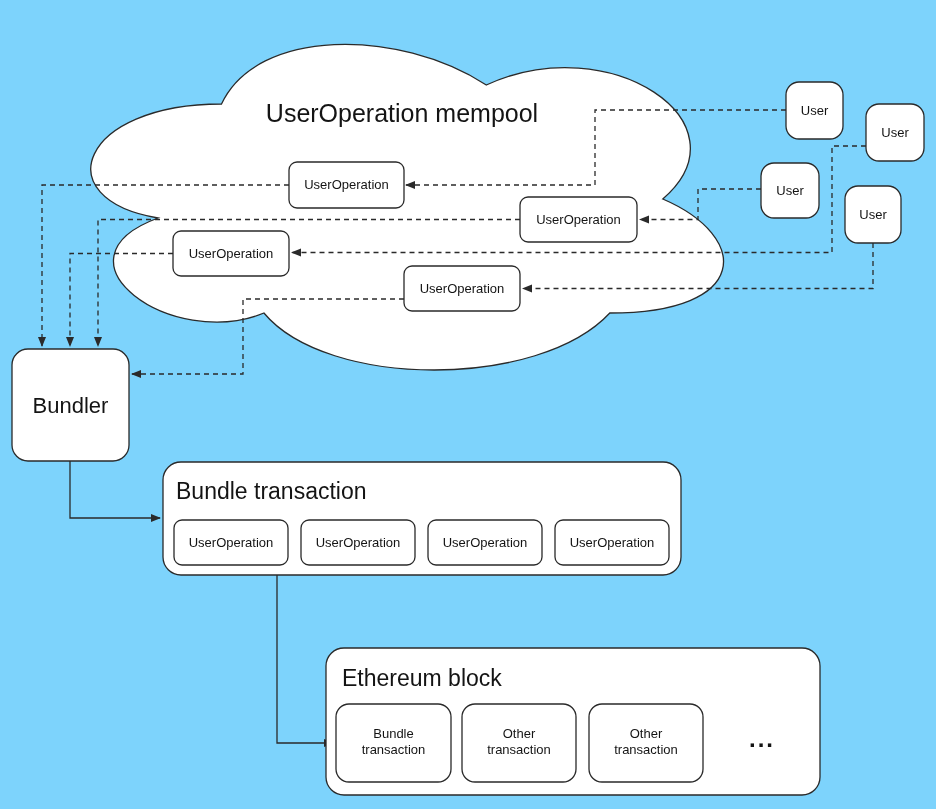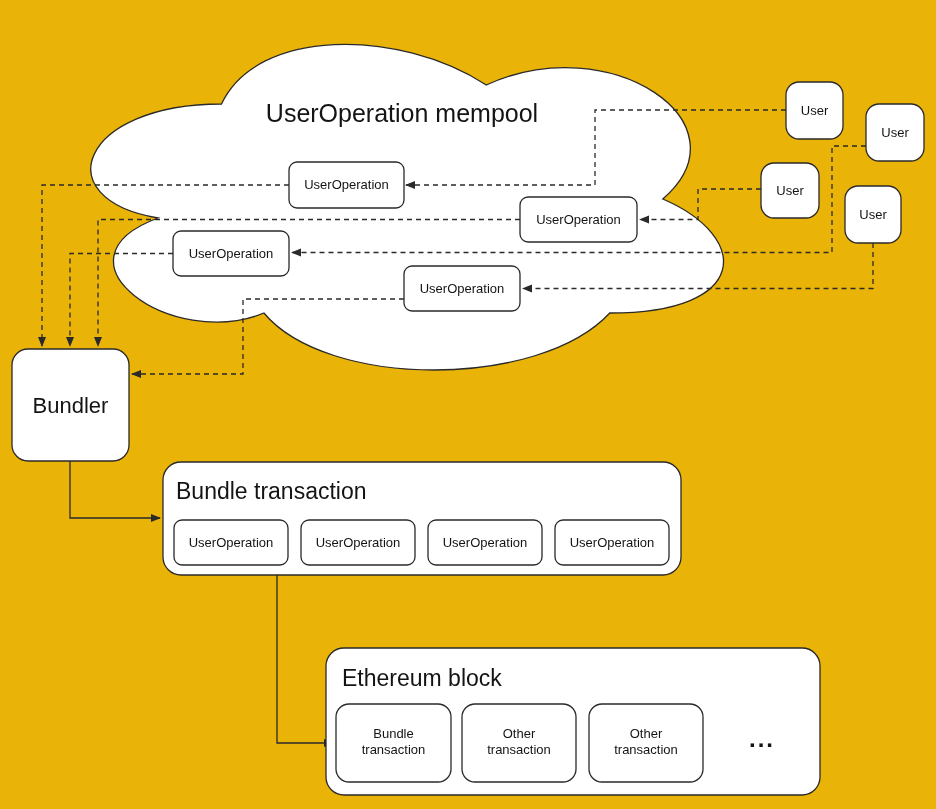--- a/index.html
+++ b/index.html
@@ -1,16 +1,16 @@
 <!DOCTYPE html>
 <html><head>
 <meta charset="utf-8">
 <style>
   html,body{margin:0;padding:0;background:#ffffff;}
-  .page{position:relative;width:936px;height:809px;background:#eab308;overflow:hidden;}
+  .page{position:relative;width:936px;height:809px;background:#7dd3fc;overflow:hidden;}
   svg{display:block;}
   .shape{fill:#ffffff;stroke:#2a2a2a;stroke-width:1.3;}
   .edge{fill:none;stroke:#2a2a2a;stroke-width:1.3;}
   .edge.dashed{stroke-dasharray:5 4;}
   text{font-family:"Liberation Sans","DejaVu Sans",sans-serif;fill:#141414;}
   .title-lg{font-size:25px;}
   .title-md{font-size:23px;}
   .title-bundler{font-size:22px;}
   .lbl{font-size:13px;}
   .dots{font-size:24px;font-weight:bold;letter-spacing:2px;}

